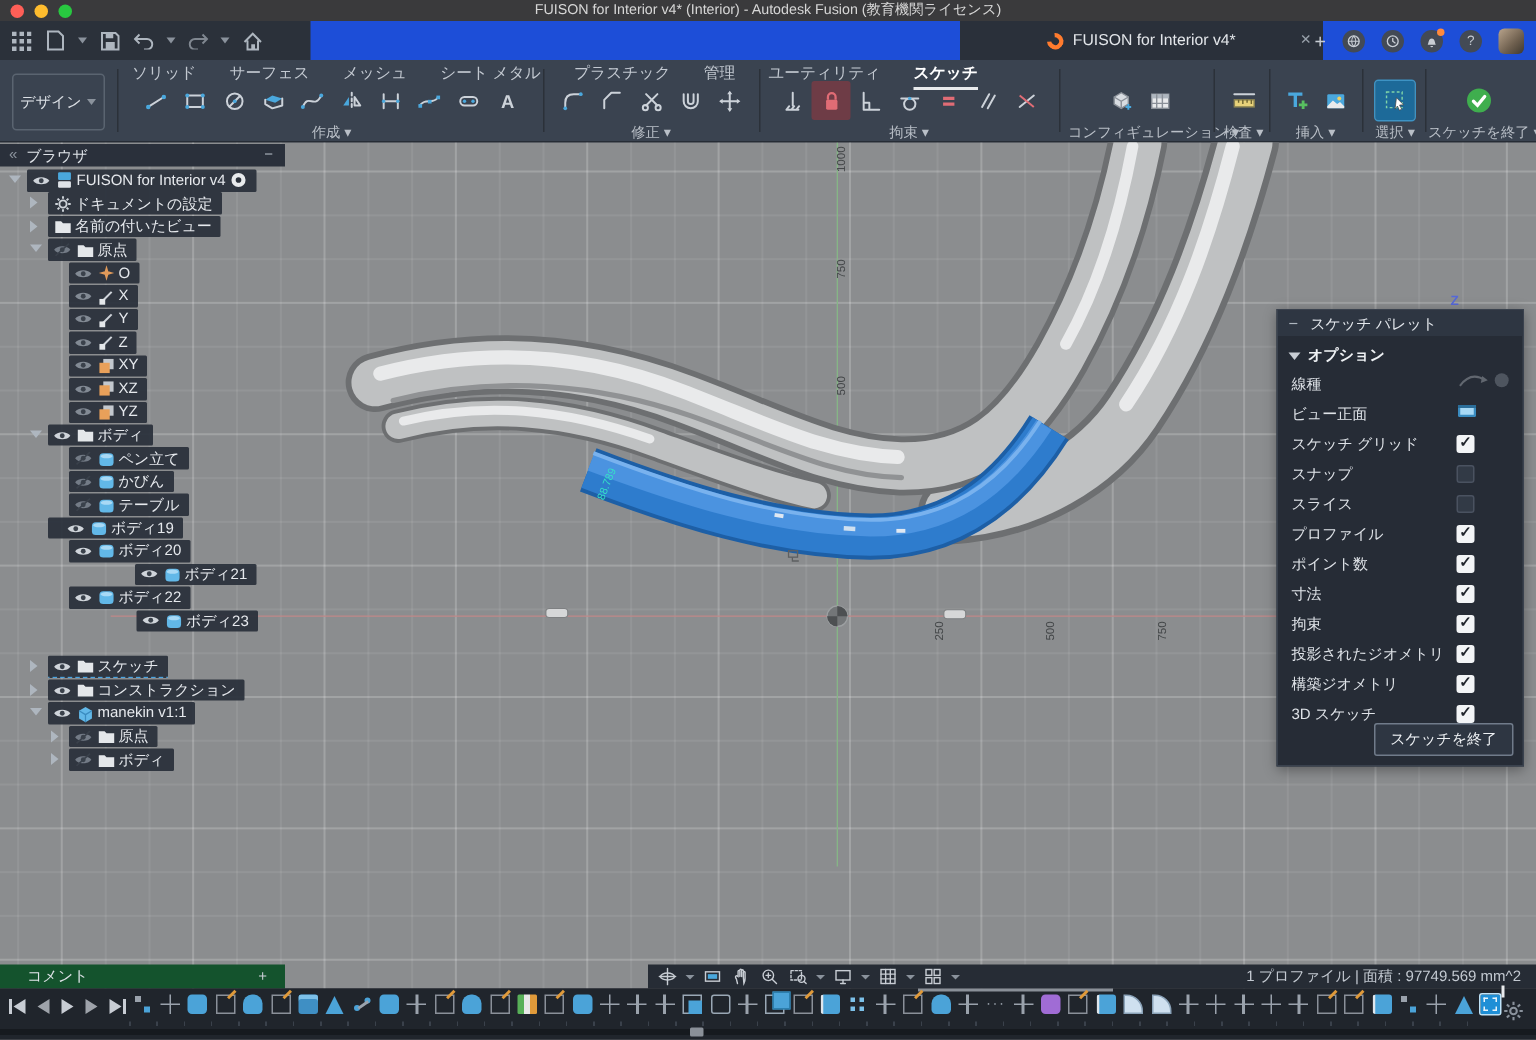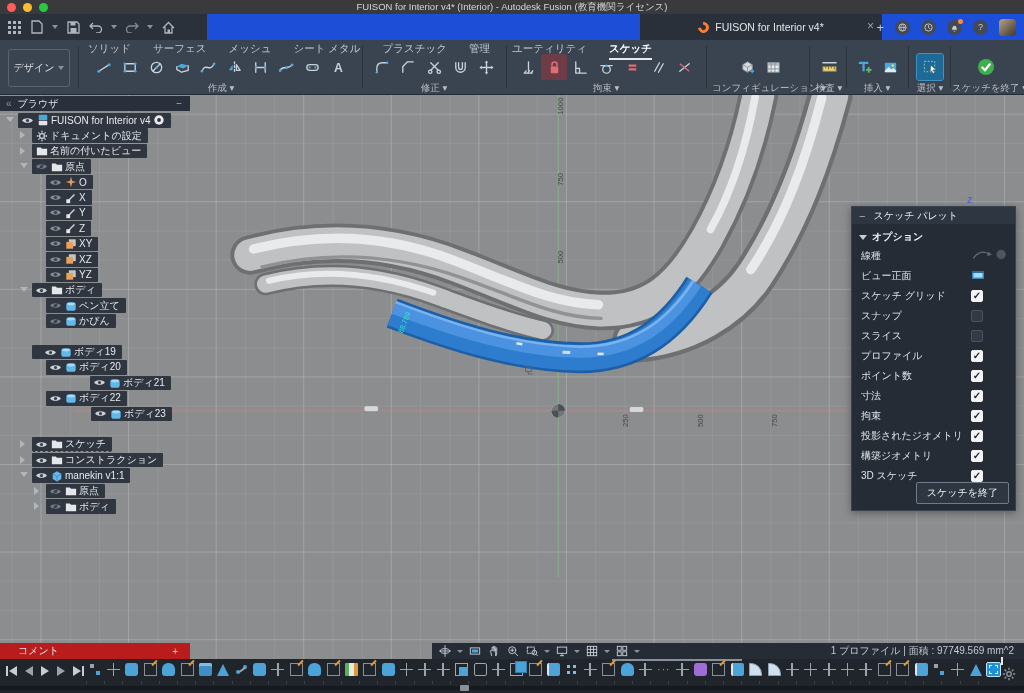--- a/index.html
+++ b/index.html
@@ -73,21 +73,21 @@
 #palette-sec{display:flex;align-items:center;gap:5px;padding:6px 7px 2px 7px;color:#eef1f4;font-size:10px;font-weight:bold}
 .sec-caret{width:0;height:0;border-left:4px solid transparent;border-right:4px solid transparent;border-top:5px solid #c8cdd4}
 .prow{display:flex;align-items:center;height:20px;padding:0 10px 0 9px}
 .plabel{font-size:10px;color:#dfe3e8;flex:none;width:110px;white-space:nowrap}
 .pctrl{display:flex;align-items:center;gap:6px}
 .chk{width:12px;height:12px;border:1px solid #4a5260;background:#323a46;border-radius:2px;font-size:10px;line-height:10px;color:#20252c;text-align:center}
 .chk.on{background:#f2f4f6;border-color:#f2f4f6;font-weight:bold}
 #palette-footer{position:absolute;right:6px;bottom:6px}
 #finish-sketch-btn{border:1px solid #707b8a;border-radius:2px;color:#eef1f4;font-size:10px;padding:3px 10px;background:#2e3642;white-space:nowrap}
 
-#commentbar{left:0;top:643px;width:190px;height:16px;background:#b91c1c;display:flex;align-items:center;color:#dfe3e8;font-size:10px}
+#commentbar{left:0;top:643px;width:190px;height:16px;background:#14532d;display:flex;align-items:center;color:#dfe3e8;font-size:10px}
 #bottombar{left:432px;top:643px;width:592px;height:16px;background:#262c35;display:flex;align-items:center}
 #navbar{display:flex;align-items:center;gap:5px;padding-left:6px}
 .nico{width:14px;height:14px;display:inline-flex;align-items:center;justify-content:center}
 .ncaret{width:0;height:0;border-left:3px solid transparent;border-right:3px solid transparent;border-top:3.5px solid #8a929c}
 #statusline{position:absolute;right:10px;font-size:10px;color:#c3c9d1;white-space:nowrap}
 
 #timeline{left:0;top:659px;width:1024px;height:34px;background:#20252c}
 #tl-scroll{left:612px;top:0;width:130px;height:2px;background:#8a9098}
 #playback{left:6px;top:7px;display:flex;align-items:center;gap:8px}
 .pbar{width:2px;height:10px;background:#c8cdd4;display:inline-block}
@@ -776,20 +776,38 @@
           </div>
           <div class="ticon">
             <svg viewBox="0 0 14 14" width="12" height="12">
               <rect x="1.5" y="2.5" width="11" height="10" rx="3" fill="#62b8e8"></rect>
               <ellipse cx="7" cy="4.8" rx="4.6" ry="1.6" fill="#a8d9f5"></ellipse>
             </svg>
           </div>
           <div class="blabel">かびん</div>
         </div>
       </div>
+      <div class="brow" style="top: 216.3px;">
+        <div class="chip" style="left: 46px;">
+          <div class="ticon">
+            <svg viewBox="0 0 14 10" width="13" height="9">
+              <path d="M1 5 C3 1.5,11 1.5,13 5 C11 8.5,3 8.5,1 5 Z" fill="#737b86"></path>
+              <circle cx="7" cy="5" r="1.8" fill="#3a414b"></circle>
+              <path d="M2 9.5 L12 .5" stroke="#3a414b" stroke-width="1.2"></path>
+            </svg>
+          </div>
+          <div class="ticon">
+            <svg viewBox="0 0 14 14" width="12" height="12">
+              <rect x="1.5" y="2.5" width="11" height="10" rx="3" fill="#62b8e8"></rect>
+              <ellipse cx="7" cy="4.8" rx="4.6" ry="1.6" fill="#a8d9f5"></ellipse>
+            </svg>
+          </div>
+          <div class="blabel">テーブル</div>
+        </div>
+      </div>
       <div class="brow" style="top: 231.75px;">
         <div class="chip" style="left: 32px; padding-left: 12px;">
           <div class="ticon">
             <svg viewBox="0 0 14 10" width="13" height="9">
               <path d="M1 5 C3 1.5,11 1.5,13 5 C11 8.5,3 8.5,1 5 Z" fill="#cfd4da"></path>
               <circle cx="7" cy="5" r="1.8" fill="#3a414b"></circle>
             </svg>
           </div>
           <div class="ticon">
             <svg viewBox="0 0 14 14" width="12" height="12">

